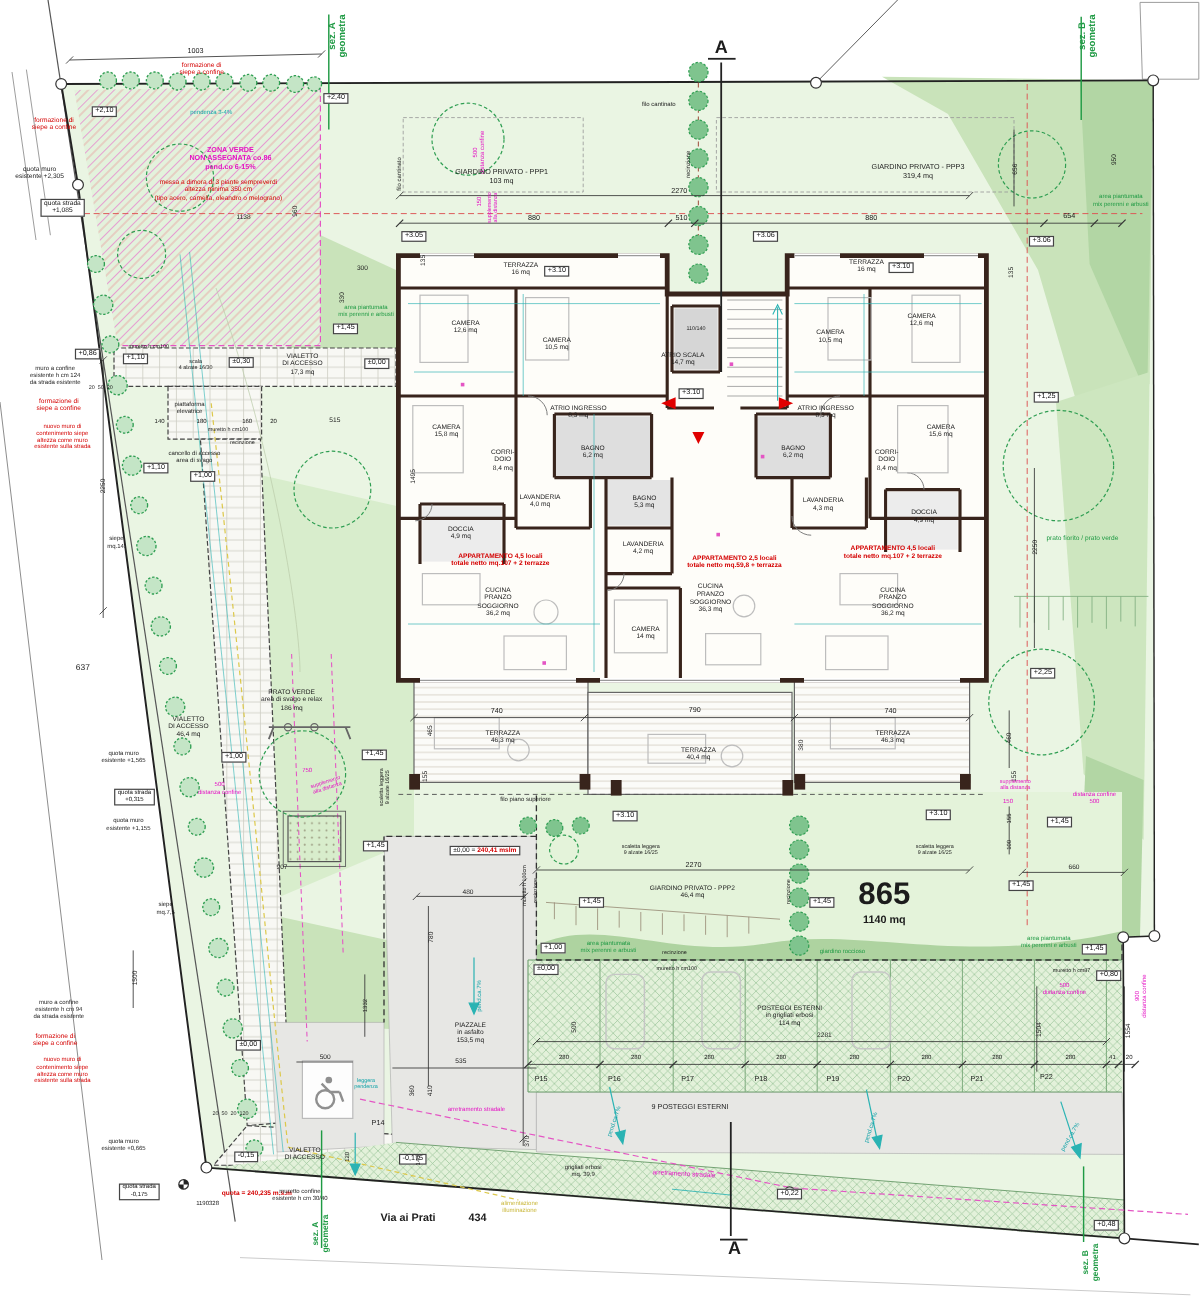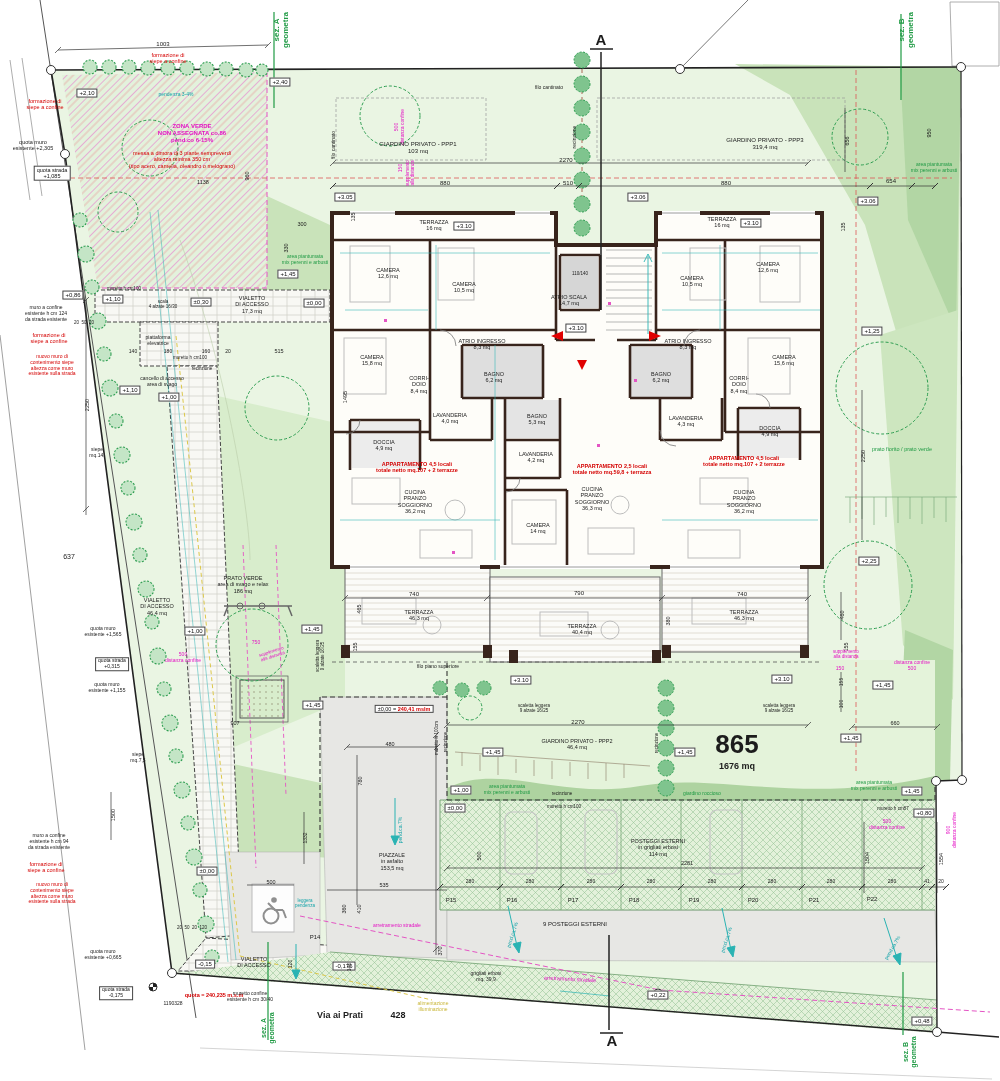--- a/index.html
+++ b/index.html
@@ -616,21 +616,21 @@
       <div class="lab red bold" style="left: 214px; top: 995px; font-size: 5.5px; transform: translate(-50%, -50%);">quota = 240,235 m.s.m</div>
       <div class="lab " style="left: 173px; top: 1004px; font-size: 5px; transform: translate(-50%, -50%);">1190328</div>
       <div class="lab " style="left: 254px; top: 962px; font-size: 5.5px; transform: translate(-50%, -50%);">VIALETTO
 DI ACCESSO</div>
       <div class="lab box" style="left: 205px; top: 964px; font-size: 6px; transform: translate(-50%, -50%);">-0,15</div>
       <div class="lab " style="left: 250px; top: 997px; font-size: 5px; transform: translate(-50%, -50%);">muretto confine
 esistente h cm 30/40</div>
       <div class="lab grn bold" style="left: 268px; top: 1028px; font-size: 7px; transform: translate(-50%, -50%) rotate(-90deg);">sez. A
 geometra</div>
       <div class="lab bold" style="left: 340px; top: 1015px; font-size: 9px; transform: translate(-50%, -50%);">Via ai Prati</div>
-      <div class="lab bold" style="left: 398px; top: 1015px; font-size: 9px; transform: translate(-50%, -50%);">428</div>
+      <div class="lab bold" style="left: 398px; top: 1015px; font-size: 9px; transform: translate(-50%, -50%);">434</div>
       <div class="lab box" style="left: 344px; top: 966px; font-size: 6px; transform: translate(-50%, -50%);">-0,175</div>
       <div class="lab box" style="left: 404px; top: 709px; font-size: 5.5px; transform: translate(-50%, -50%);"><span>±0,00 = </span><span class="red bold">240,41 mslm</span></div>
       <div class="lab " style="left: 390px; top: 744px; font-size: 5.5px; transform: translate(-50%, -50%);">480</div>
       <div class="lab " style="left: 360px; top: 781px; font-size: 5.5px; transform: translate(-50%, -50%) rotate(-90deg);">780</div>
       <div class="lab " style="left: 437px; top: 738px; font-size: 4.5px; transform: translate(-50%, -50%) rotate(-90deg);">muretto h 100cm</div>
       <div class="lab " style="left: 446px; top: 742px; font-size: 4.5px; transform: translate(-50%, -50%) rotate(-90deg);">recinzione</div>
       <div class="lab cyn" style="left: 401px; top: 830px; font-size: 5px; transform: translate(-50%, -50%) rotate(-90deg);">pend.ca.7%</div>
       <div class="lab " style="left: 392px; top: 861px; font-size: 5.5px; transform: translate(-50%, -50%);">PIAZZALE
 in asfalto
 153,5 mq</div>
@@ -654,21 +654,21 @@
       <div class="lab box" style="left: 658px; top: 995px; font-size: 6px; transform: translate(-50%, -50%);">+0,22</div>
       <div class="lab bold" style="left: 612px; top: 1041px; font-size: 15px; transform: translate(-50%, -50%);">A</div>
       <div class="lab box" style="left: 493px; top: 752px; font-size: 6px; transform: translate(-50%, -50%);">+1,45</div>
       <div class="lab box" style="left: 685px; top: 752px; font-size: 6px; transform: translate(-50%, -50%);">+1,45</div>
       <div class="lab box" style="left: 851px; top: 738px; font-size: 6px; transform: translate(-50%, -50%);">+1,45</div>
       <div class="lab " style="left: 657px; top: 743px; font-size: 4.5px; transform: translate(-50%, -50%) rotate(-90deg);">recinzione</div>
       <div class="lab " style="left: 578px; top: 722px; font-size: 6px; transform: translate(-50%, -50%);">2270</div>
       <div class="lab " style="left: 577px; top: 744px; font-size: 5.5px; transform: translate(-50%, -50%);">GIARDINO PRIVATO - PPP2
 46,4 mq</div>
       <div class="lab bold" style="left: 737px; top: 745px; font-size: 26px; transform: translate(-50%, -50%);">865</div>
-      <div class="lab bold" style="left: 737px; top: 766px; font-size: 9px; transform: translate(-50%, -50%);">1676 mq</div>
+      <div class="lab bold" style="left: 737px; top: 766px; font-size: 9px; transform: translate(-50%, -50%);">1140 mq</div>
       <div class="lab grn" style="left: 507px; top: 790px; font-size: 5px; transform: translate(-50%, -50%);">area piantumata
 mix perenni e arbusti</div>
       <div class="lab " style="left: 562px; top: 794px; font-size: 4.5px; transform: translate(-50%, -50%);">recinzione</div>
       <div class="lab grn" style="left: 702px; top: 794px; font-size: 5px; transform: translate(-50%, -50%);">giardino roccioso</div>
       <div class="lab " style="left: 564px; top: 807px; font-size: 4.5px; transform: translate(-50%, -50%);">muretto h cm100</div>
       <div class="lab box" style="left: 461px; top: 790px; font-size: 6px; transform: translate(-50%, -50%);">+1,00</div>
       <div class="lab box" style="left: 455px; top: 808px; font-size: 6px; transform: translate(-50%, -50%);">±0,00</div>
       <div class="lab " style="left: 658px; top: 847px; font-size: 5.5px; transform: translate(-50%, -50%);">POSTEGGI ESTERNI
 in grigliati erbosi
 114 mq</div>

